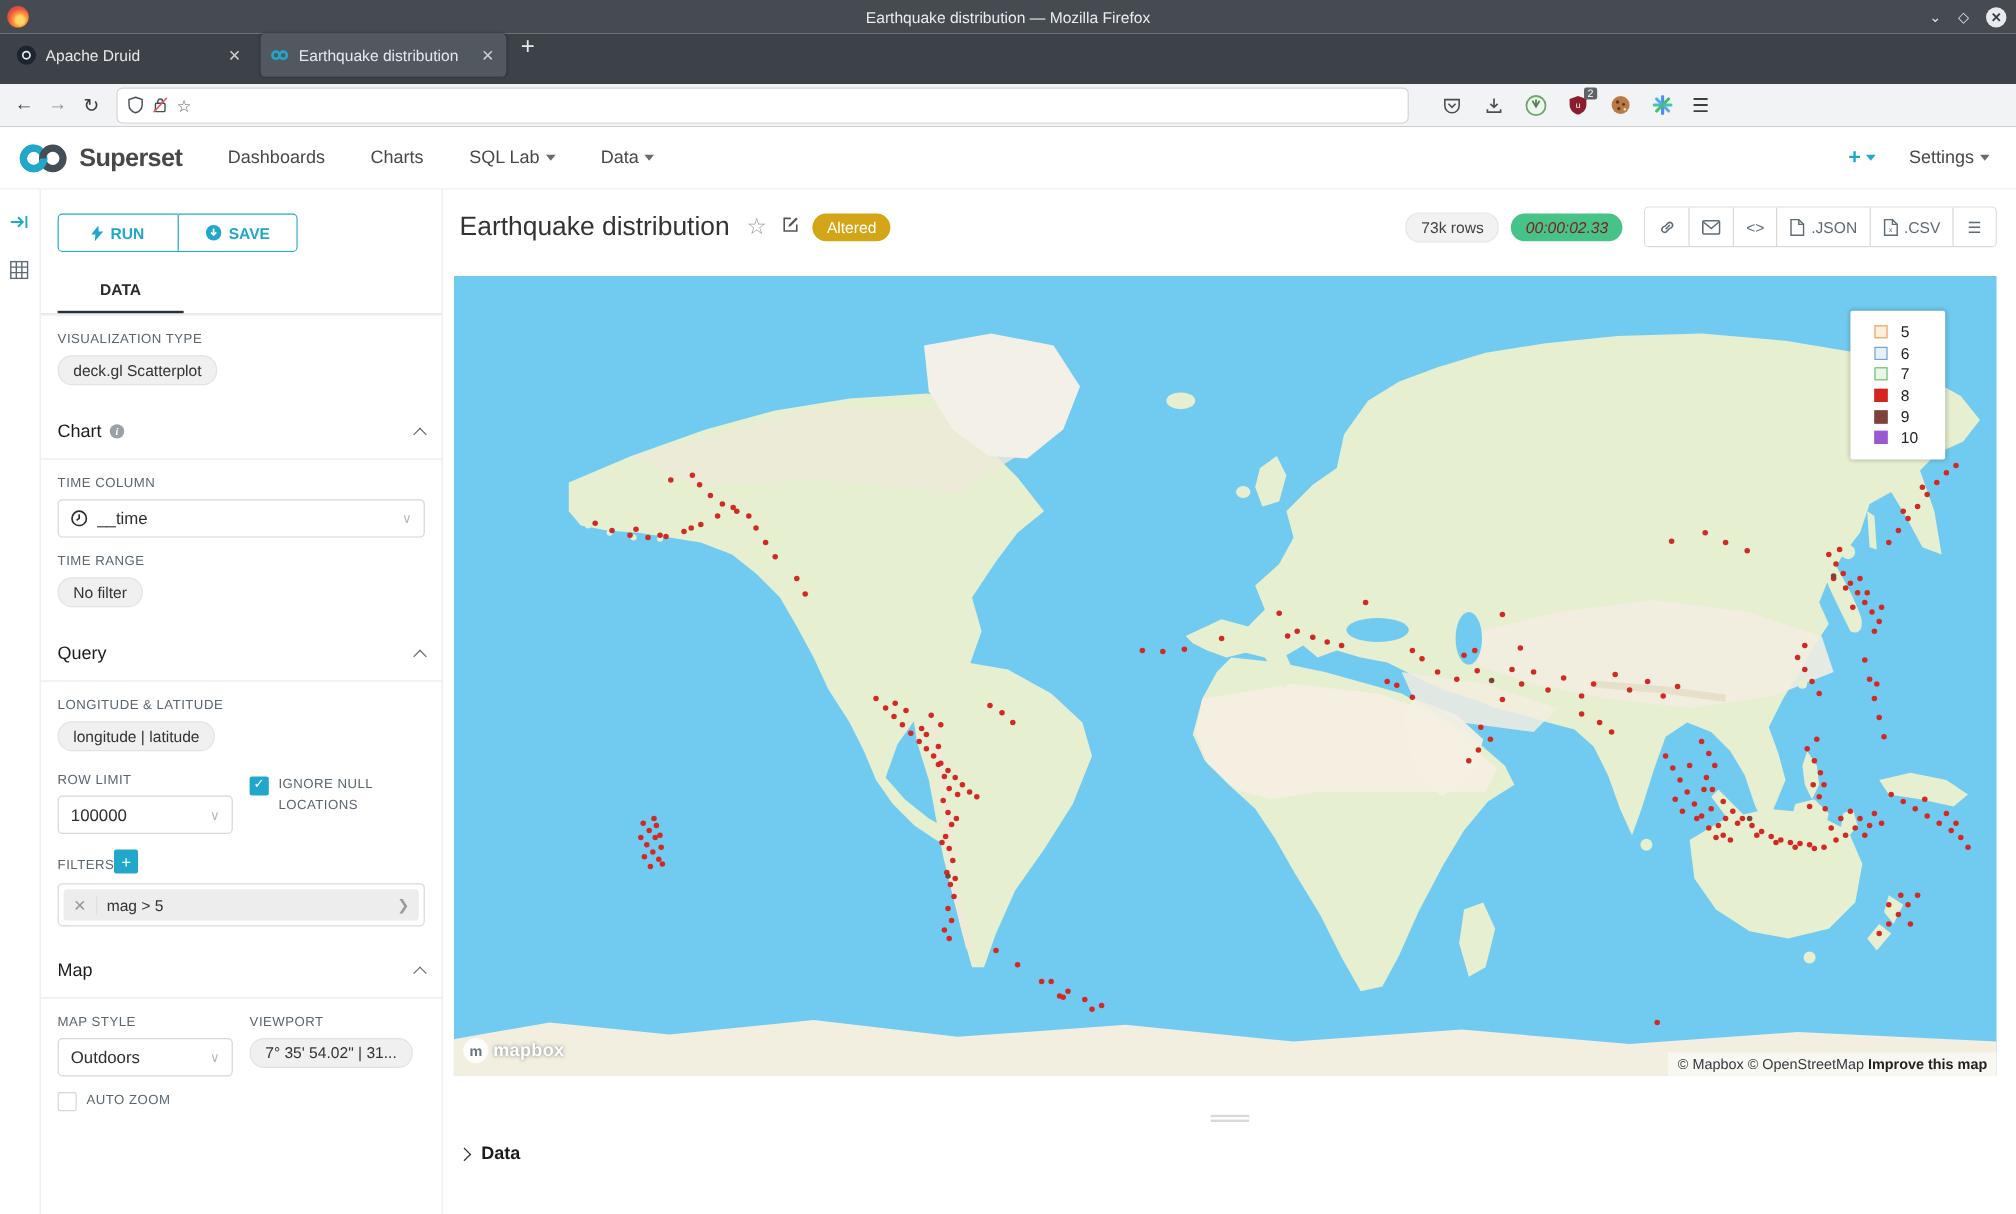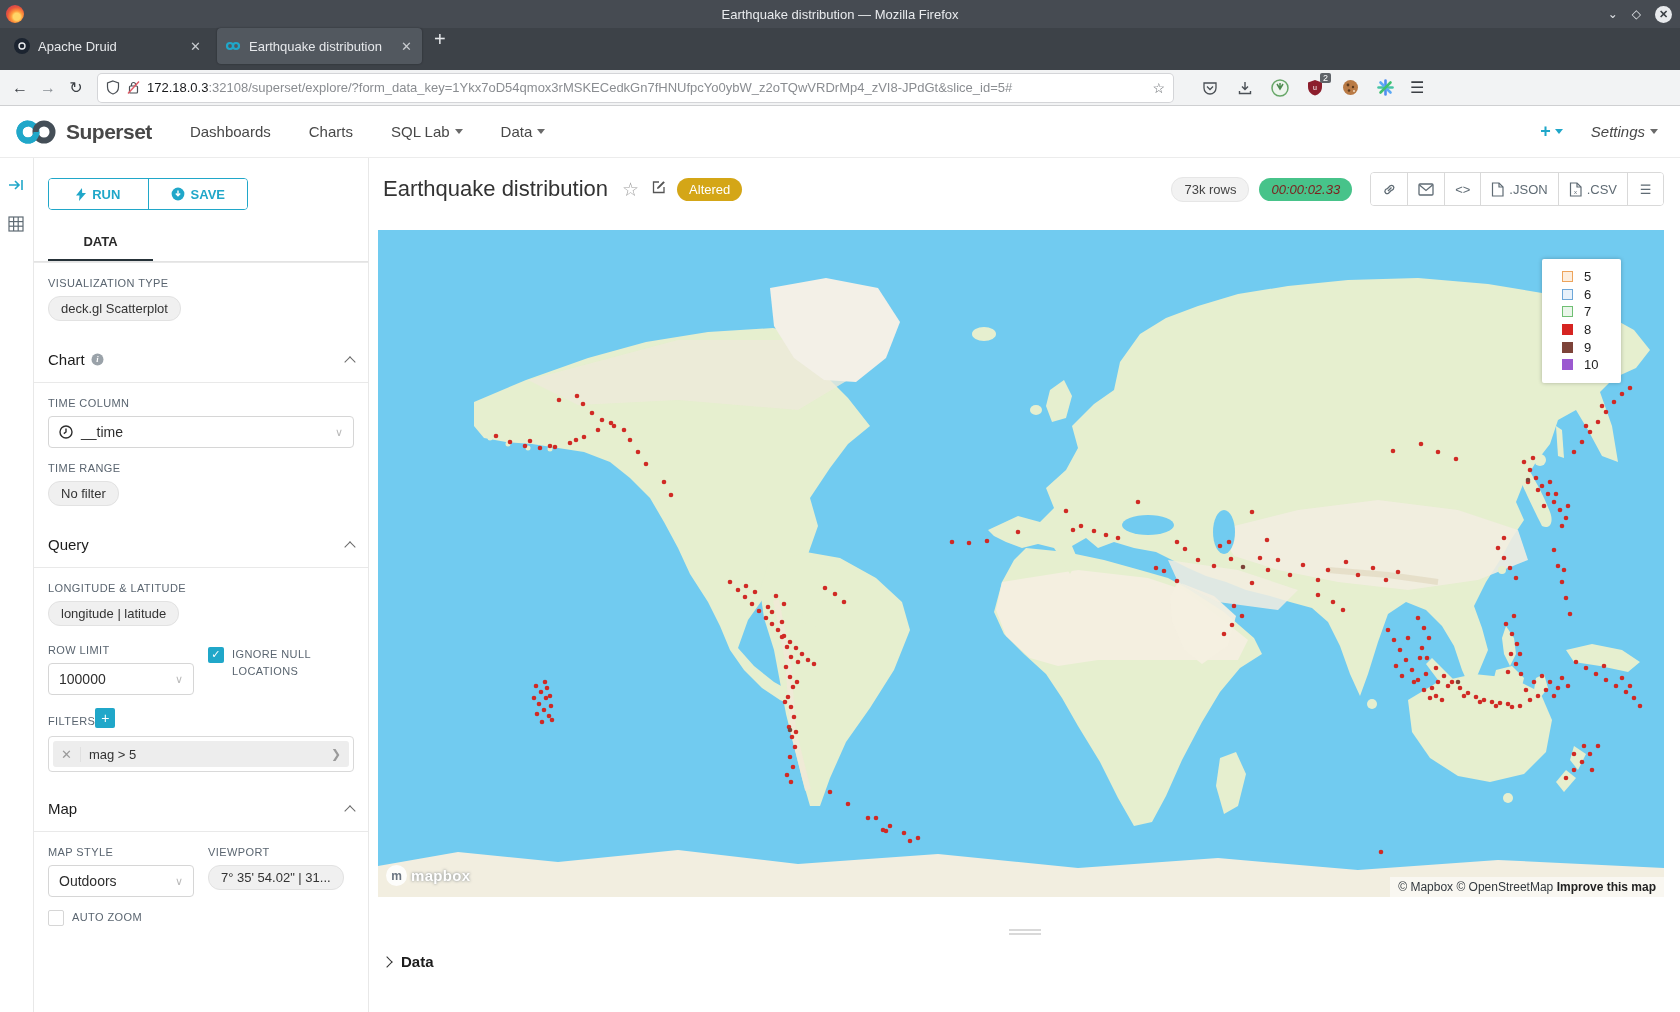--- a/index.html
+++ b/index.html
@@ -175,21 +175,20 @@
   <span class="navbtn">↻</span>
   <div class="urlfield">
     <svg width="14" height="15" viewBox="0 0 14 15" class="ic">
         <path d="M7 1 L12.5 3 V7 C12.5 10.5 10 13 7 14 C4 13 1.5 10.5 1.5 7 V3 Z" fill="none" stroke="#4a4f55" stroke-width="1.2"></path>
       </svg>
     <svg width="13" height="15" viewBox="0 0 13 15" class="ic">
         <rect x="2.5" y="6" width="8" height="7" rx="1" fill="none" stroke="#4a4f55" stroke-width="1.2"></rect>
         <path d="M4.5 6 V4.5 a2 2 0 0 1 4 0 V6" fill="none" stroke="#4a4f55" stroke-width="1.2"></path>
         <line x1="1" y1="13.5" x2="12" y2="1.5" stroke="#e05a66" stroke-width="1.4"></line>
       </svg>
-    <span class="urltext"><b>172.18.0.3</b><span>:32108/superset/explore/?form_data_key=1Ykx7oD54qmox3rMSKECedkGn7fHNUfpcYo0ybW_z2oTQwVRDrMp4_zVI8-JPdGt&amp;slice_id=5#</span></span>
     <span class="url-star">☆</span>
   </div>
   <div class="ext-row">
     <span class="ext">
         <svg width="16" height="16" viewBox="0 0 16 16">
           <path d="M2 3 h12 v5 a6 6 0 0 1-12 0 Z" fill="none" stroke="#4a4f55" stroke-width="1.3"></path>
           <path d="M5 6.5 l3 3 3-3" fill="none" stroke="#4a4f55" stroke-width="1.3"></path>
         </svg>
       </span>
     <span class="ext">
@@ -254,21 +253,21 @@
         <span>SQL Lab</span>
         <span class="caret"></span>
       </span>
     <span class="mi">
         <span>Data</span>
         <span class="caret"></span>
       </span>
   </div>
   <div class="nav-right">
     <span class="plus-btn">+<span class="caret"></span></span>
-    <span class="mi" style="display:flex;align-items:center;gap:5px;font-style:italic;">
+    <span class="mi" style="display:flex;align-items:center;gap:5px;">
         <span>Settings</span>
         <span class="caret"></span>
       </span>
   </div>
 </div>
 
 <div class="rail">
   <div class="ric">
     <svg width="16" height="14" viewBox="0 0 16 14">
         <path d="M1 7 h10 M7 3 l4 4-4 4" fill="none" stroke="#20a7c9" stroke-width="1.6"></path>

